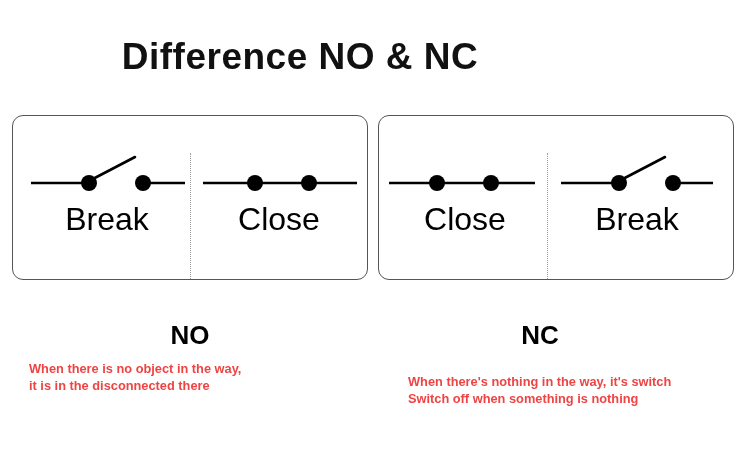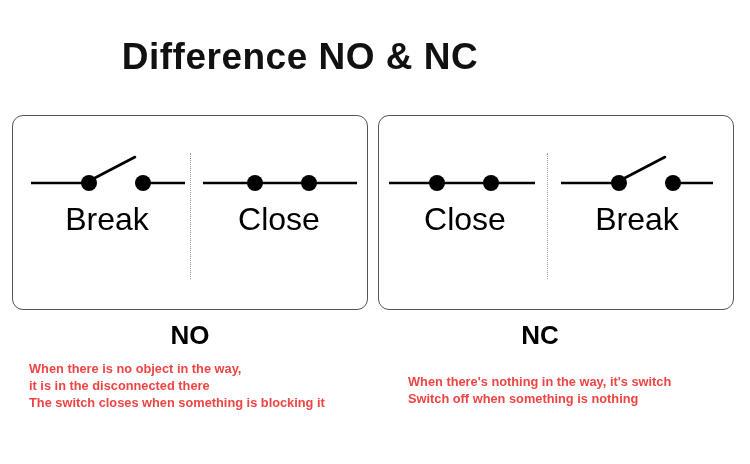--- a/index.html
+++ b/index.html
@@ -27,21 +27,21 @@
     font-weight: bold;
     letter-spacing: 0.5px;
     color: #111111;
     white-space: nowrap;
   }
 
   
   .panel {
     position: absolute;
     top: 115px;
-    height: 195px;
+    height: 165px;
     box-sizing: border-box;
     border: 1.4px solid #555555;
     border-radius: 11px;
     background: #ffffff;
   }
   .panel-no { left: 12px;  width: 356px; }
   .panel-nc { left: 378px; width: 356px; }
 
   .panel-inner {
     position: absolute;
@@ -177,19 +177,18 @@
   </div>
 </div>
 
 <div class="big-label big-label-no">NO</div>
 
 <div class="big-label big-label-nc">NC</div>
 
 <div class="blurb blurb-no">
   <div>When there is no object in the way,</div>
   <div>it is in the disconnected there</div>
-  <div>The switch closes when something is blocking it</div>
 </div>
 
 <div class="blurb blurb-nc">
   <div>When there's nothing in the way, it's switch</div>
   <div>Switch off when something is nothing</div>
 </div>
 
 </body></html>

